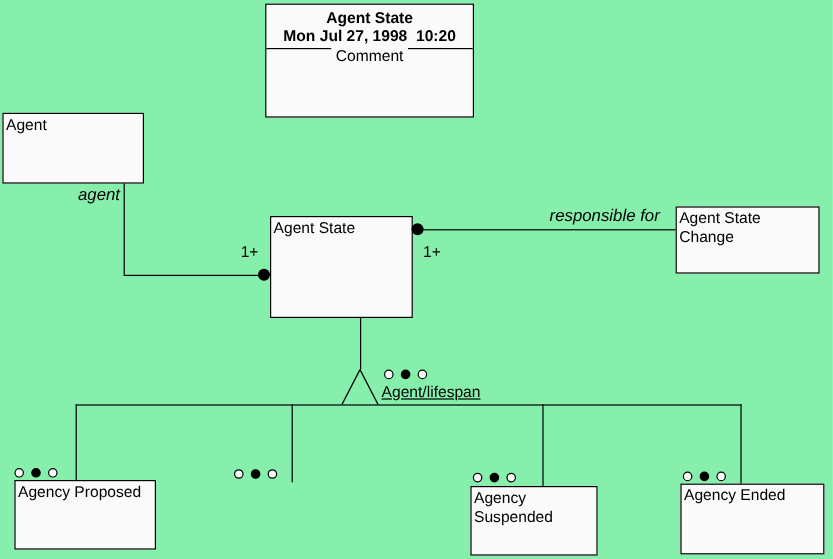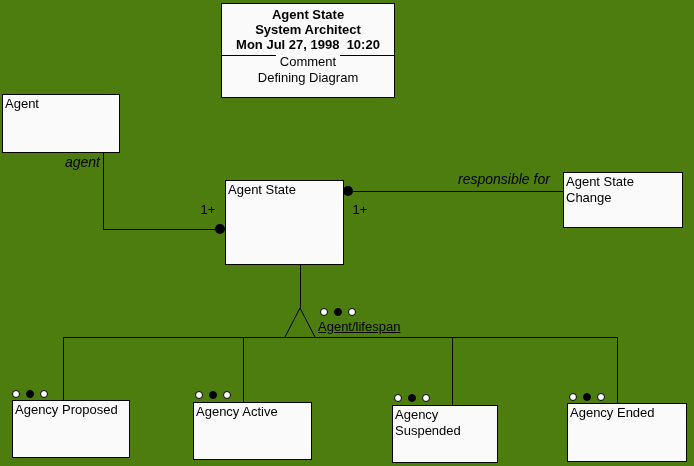--- a/index.html
+++ b/index.html
@@ -2,21 +2,21 @@
 <html><head>
 <meta charset="utf-8">
 <style>
   html,body{margin:0;padding:0;}
   body{
     font-family:"Liberation Sans","DejaVu Sans",sans-serif;
     background:#fafafa;color:#000;
   }
   #canvas{
     position:relative;width:694px;height:466px;
-    background:#4d7c0f;overflow:hidden;
+    background:#86efac;overflow:hidden;
   }
   
   .ebox{
     position:absolute;border:1px solid #000;background:#fafafa;
     box-sizing:border-box;
   }
   .ebox .entity-label{
     display:block;padding:1px 2px;font-size:13px;line-height:16px;
     white-space:pre-line;
   }
@@ -93,45 +93,40 @@
   #label-resp-role{left:458px;top:172px;width:103px;}
   #label-lifespan{left:318px;top:319px;text-decoration:underline;}
 </style>
 </head>
 <body>
 
 <div id="canvas">
 
   <div id="title-box">
     <div class="tb-line">Agent State</div>
-    <div class="tb-line">System Architect</div>
     <div class="tb-line">Mon Jul 27, 1998  10:20</div>
     <div class="tb-sep">
       <span class="rule"></span>
       <span class="sep-text">Comment</span>
       <span class="rule"></span>
     </div>
-    <div class="tb-plain">Defining Diagram</div>
   </div>
 
   <div class="ebox" id="box-agent">
     <span class="entity-label">Agent</span>
   </div>
   <div class="ebox" id="box-agent-state">
     <span class="entity-label">Agent State</span>
   </div>
   <div class="ebox" id="box-agent-state-change">
     <span class="entity-label">Agent State
 Change</span>
   </div>
   <div class="ebox" id="box-agency-proposed">
     <span class="entity-label">Agency Proposed</span>
-  </div>
-  <div class="ebox" id="box-agency-active">
-    <span class="entity-label">Agency Active</span>
   </div>
   <div class="ebox" id="box-agency-suspended">
     <span class="entity-label">Agency
 Suspended</span>
   </div>
   <div class="ebox" id="box-agency-ended">
     <span class="entity-label">Agency Ended</span>
   </div>
 
   <div class="vline" id="line-agent-v"></div>

